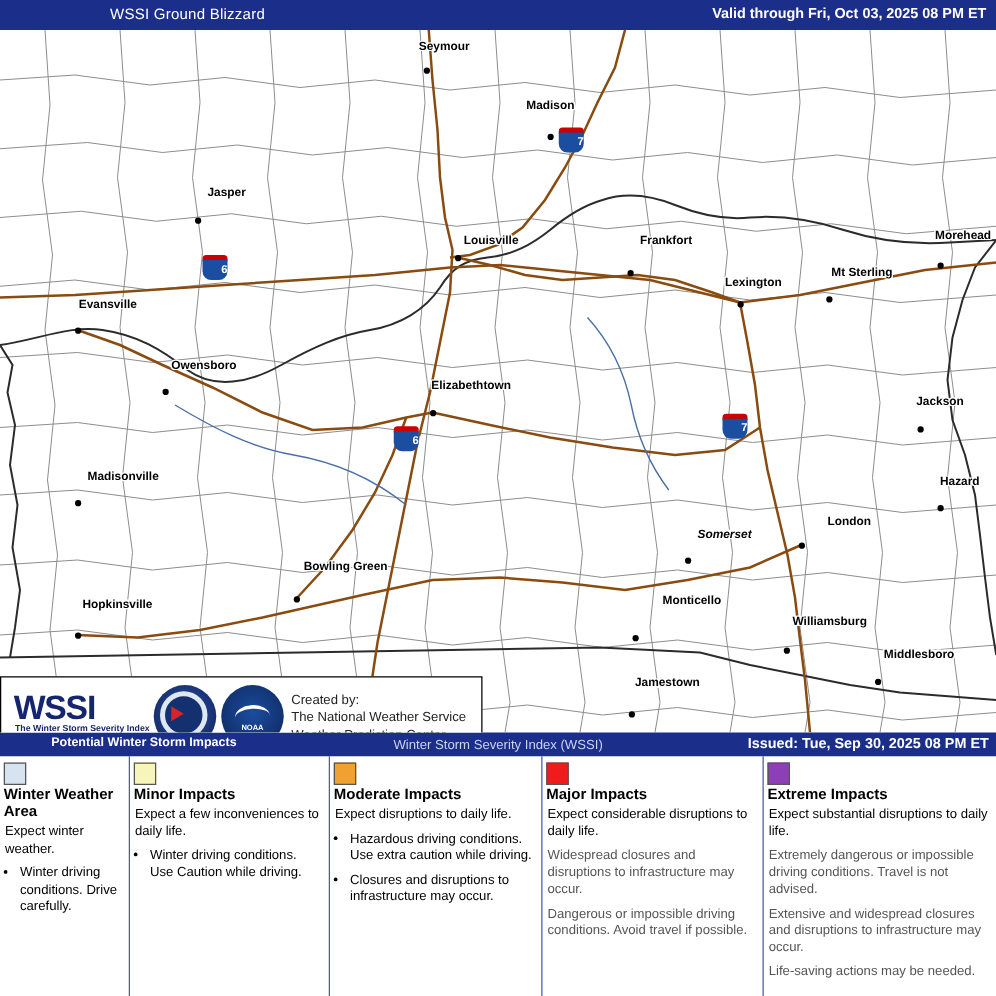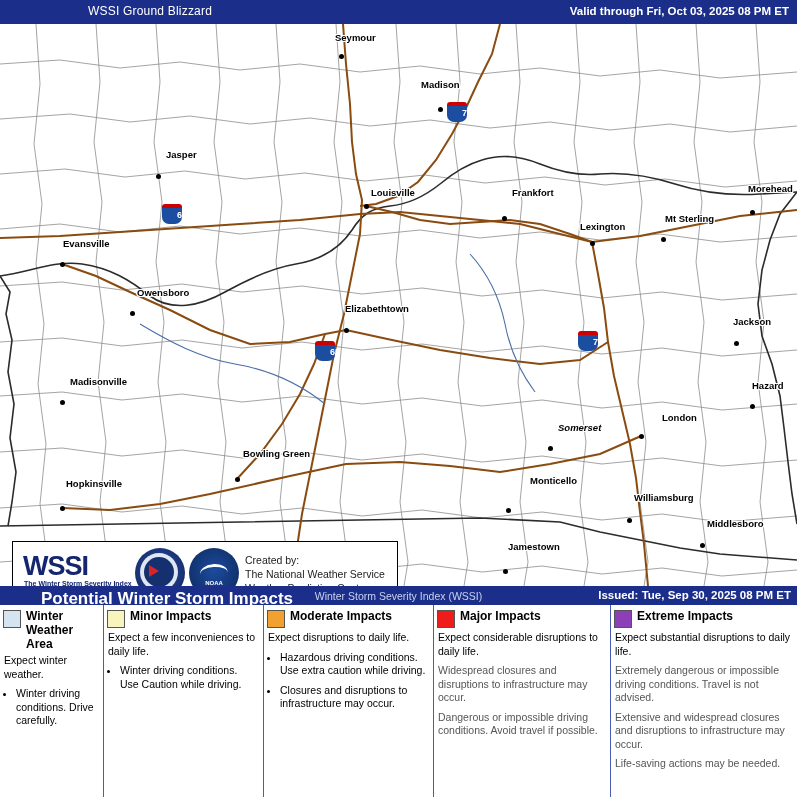--- a/index.html
+++ b/index.html
@@ -93,21 +93,21 @@
     text-align: center;
     font-size: 9px;
     font-weight: bold;
     color: #fff;
     font-family: "Liberation Sans", sans-serif;
   }
 
   
   #logo-box {
     position: absolute;
-    left: 12px; top: 517px;
+    left: 0; top: 517px;
     width: 384px; height: 62px;
     background: #ffffff;
     border: 1px solid #000;
     z-index: 20;
   }
   #logo-box .wssi-word {
     position: absolute;
     left: 10px; top: 9px;
     font-size: 27px;
     font-weight: bold;
@@ -188,21 +188,21 @@
   #impacts-bar {
     position: absolute;
     left: 0; top: 586px;
     width: 797px; height: 19px;
     background: #1b2f8a;
     color: #ffffff;
   }
   #impacts-bar .left {
     position: absolute;
     left: 6px; top: 3px;
-    font-size: 17px;
+    font-size: 10px;
     font-weight: bold;
     padding-left: 35px;
   }
   #impacts-bar .center {
     position: absolute;
     left: 0; top: 4px;
     width: 797px;
     text-align: center;
     font-size: 10.5px;
     color: #c9d2ee;
@@ -226,20 +226,21 @@
     height: 192px;
     box-sizing: border-box;
     border-right: 1px solid #4a5bb0;
     padding: 0;
   }
   .lg-col:last-child { border-right: none; }
   .lg-head {
     display: flex;
     align-items: flex-start;
     padding: 4px 3px 0 3px;
+    flex-direction: column;
   }
   .lg-swatch {
     width: 16px; height: 16px;
     border: 1px solid #555;
     flex: 0 0 auto;
     margin-right: 5px;
     margin-top: 1px;
   }
   .lg-title {
     font-size: 12px;

